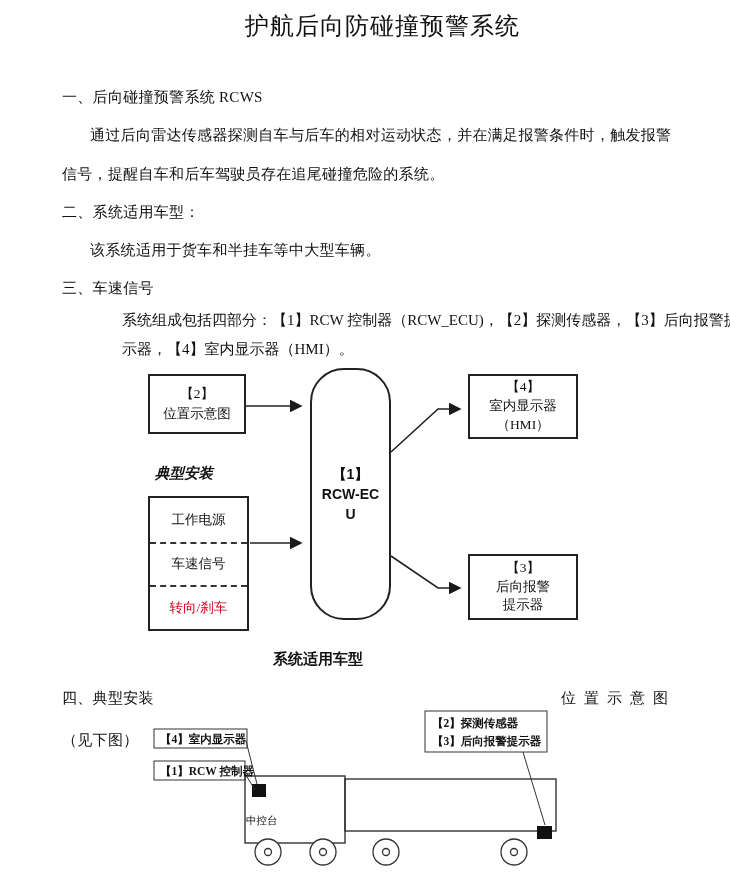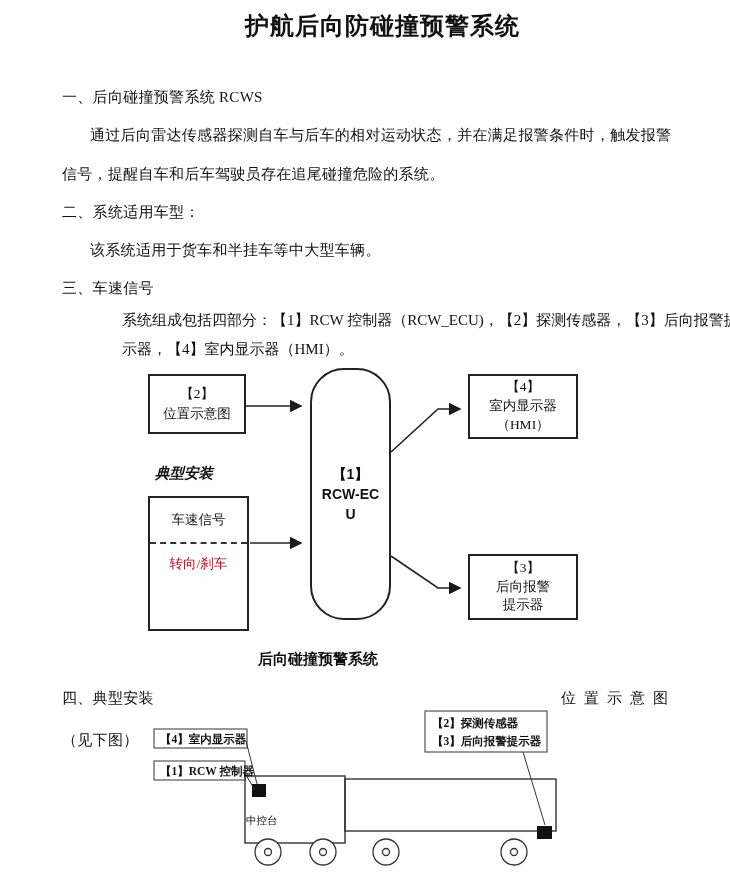--- a/index.html
+++ b/index.html
@@ -5,21 +5,21 @@
   * { margin:0; padding:0; box-sizing:border-box; }
   html,body { background:#fff; }
   .page {
     position:relative; width:730px; height:880px; background:#fff;
     font-family:"Liberation Serif","DejaVu Serif",serif; color:#111;
     overflow:hidden;
   }
   .abs { position:absolute; }
   .title {
     top:10px; left:0; width:100%; text-align:center;
-    font-size:24px; font-weight:bold; letter-spacing:1px;padding-left:35px;
+    font-size:24px; font-weight:normal; letter-spacing:1px;padding-left:35px;
   }
   .t { font-size:15px; white-space:nowrap; letter-spacing:0.3px; }
   .spread { letter-spacing:8px; }
   .dbox {
     position:absolute; border:2px solid #222; background:#fff;
     display:flex; flex-direction:column; align-items:center; justify-content:center;
     text-align:center; font-size:13.5px; line-height:1.5; white-space:nowrap;
   }
   .ecu {
     border-radius:34px;
@@ -123,29 +123,30 @@
 
   <div class="dbox ecu" style="left:310px; top:368px; width:81px; height:252px;">
     <div>【1】</div>
     <div>RCW-EC</div>
     <div>U</div>
   </div>
 
   <div class="abs signal-title" style="left:155px; top:464px;">典型安装</div>
 
   <div class="signal-box" style="left:148px; top:496px; width:101px; height:135px;">
+    <div class="signal-row">工作电源</div>
     <div class="signal-row">车速信号</div>
     <div class="signal-row red-text">转向/刹车</div>
   </div>
 
   <div class="dbox" style="left:468px; top:554px; width:110px; height:66px; line-height:1.4;">
     <div>【3】</div>
     <div>后向报警</div>
     <div>提示器</div>
   </div>
 
-  <div class="abs caption" style="left:238px; top:650px; width:160px; text-align:center;">后向碰撞预警系统</div>
+  <div class="abs caption" style="left:238px; top:650px; width:160px; text-align:center;">系统适用车型</div>
 
   <div class="abs t" style="left:62px; top:689px;">四、典型安装</div>
   <div class="abs t spread" style="right:54px; top:689px;">位置示意图</div>
   <div class="abs t" style="left:62px; top:731px;">（见下图）</div>
 
 </div>
 
 </body></html>

